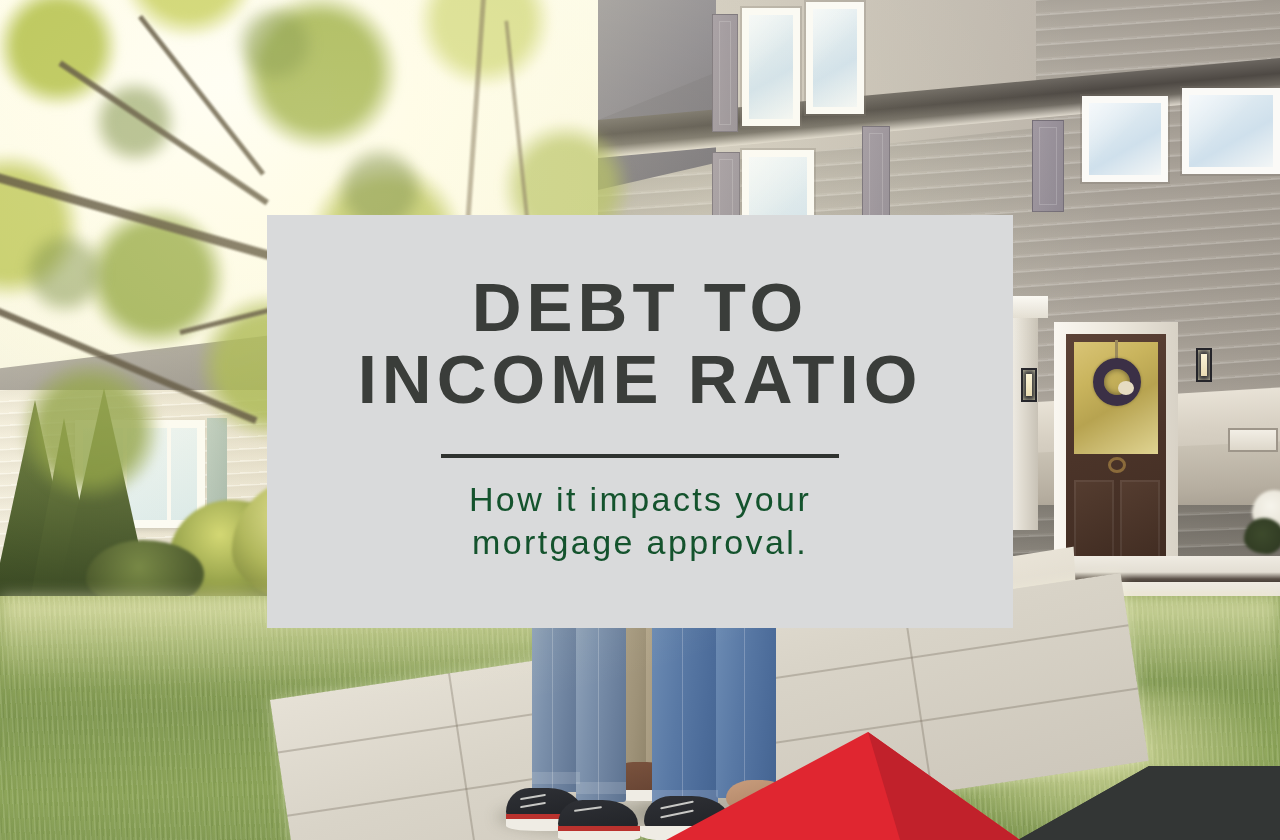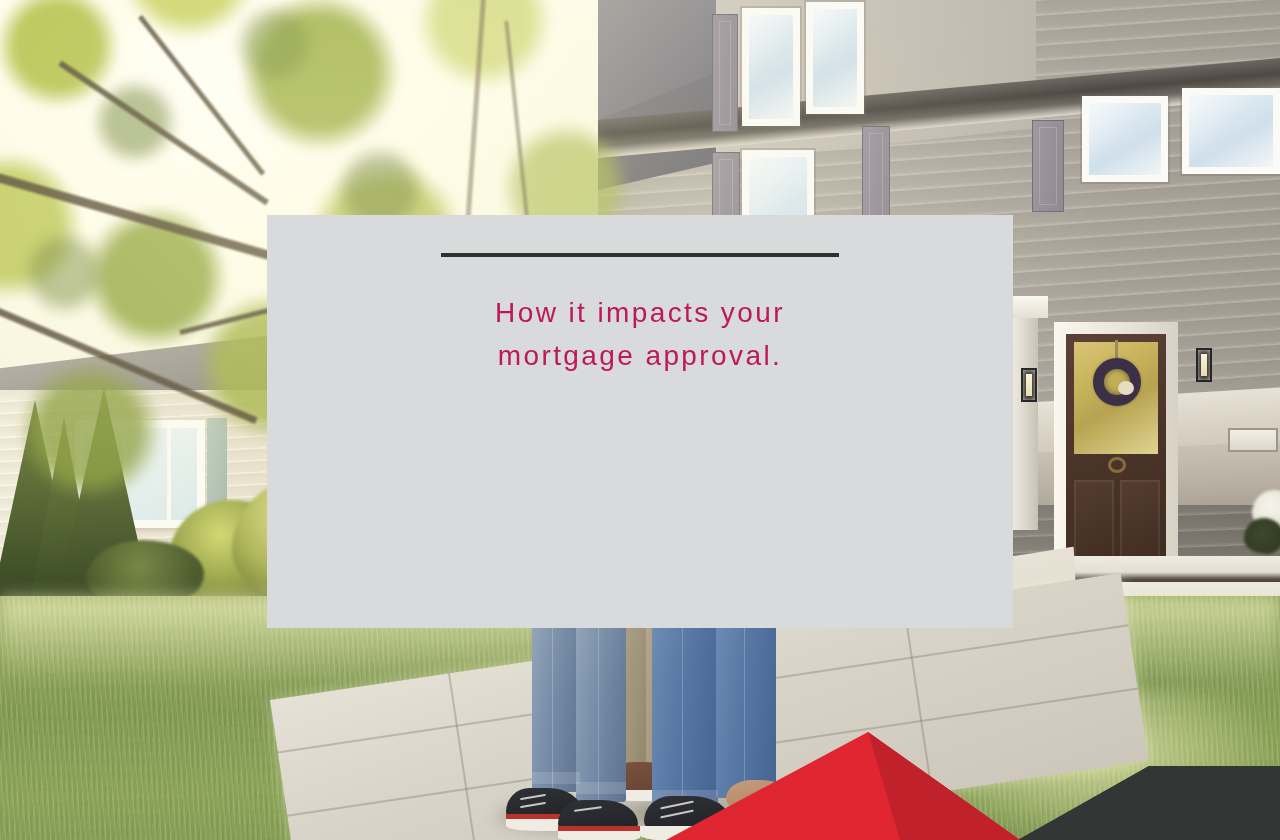--- a/index.html
+++ b/index.html
@@ -183,22 +183,22 @@
     background:radial-gradient(ellipse at 26% 22%, rgba(255,250,205,.30), rgba(255,250,205,0) 58%); }
 
   
   .card { position:absolute; left:267px; top:215px; width:746px; height:413px;
     background:#d9dadb; }
   .card-inner { position:absolute; inset:0; display:flex; flex-direction:column;
     align-items:center; justify-content:flex-start; }
   .title { color:#3a3d3a; font-weight:bold; font-size:69px; line-height:72px;
     letter-spacing:5px; text-align:center; white-space:pre-line; margin-top:57px; }
   .rule { width:398px; height:4px; background:#2f322f; margin-top:38px; }
-  .subtitle { color:#be185d; font-size:28px; line-height:43px; letter-spacing:2.4px;
-    text-align:center; white-space:pre-line; margin-top:34px; font-weight:normal; }
+  .subtitle { color:#14532d; font-size:34px; line-height:43px; letter-spacing:2.4px;
+    text-align:center; white-space:pre-line; margin-top:20px; font-weight:normal; }
 
   
   .shape { position:absolute; }
 </style>
 </head>
 <body>
 
 <div id="stage">
 
   <div class="photo">
@@ -349,20 +349,22 @@
     <div class="lace" style="left:660px;top:804px;width:34px;transform:rotate(-12deg);"></div>
     <div class="lace" style="left:660px;top:813px;width:34px;transform:rotate(-12deg);"></div>
     <div class="shoe-sole-w" style="left:640px;top:826px;width:92px;height:15px;"></div>
     <div class="shoe-sandal" style="left:726px;top:780px;width:66px;height:32px;"></div>
 
     <div class="warm"></div>
   </div>
 
   <div class="card">
     <div class="card-inner">
+      <div class="title">DEBT TO
+INCOME RATIO</div>
       <div class="rule"></div>
       <div class="subtitle">How it impacts your
 mortgage approval.</div>
     </div>
   </div>
 
   <svg class="shape" style="left:0;top:0;width:1280px;height:840px;" viewBox="0 0 1280 840">
     <polygon points="1149,766 1280,897 1280,840 1018,840" fill="#333635"></polygon>
     <polygon points="1149,766 1280,840 1280,760 1280,840" fill="#333635"></polygon>
     <polygon points="1149,766 1018,840 1280,840 1280,766" fill="#333635"></polygon>

